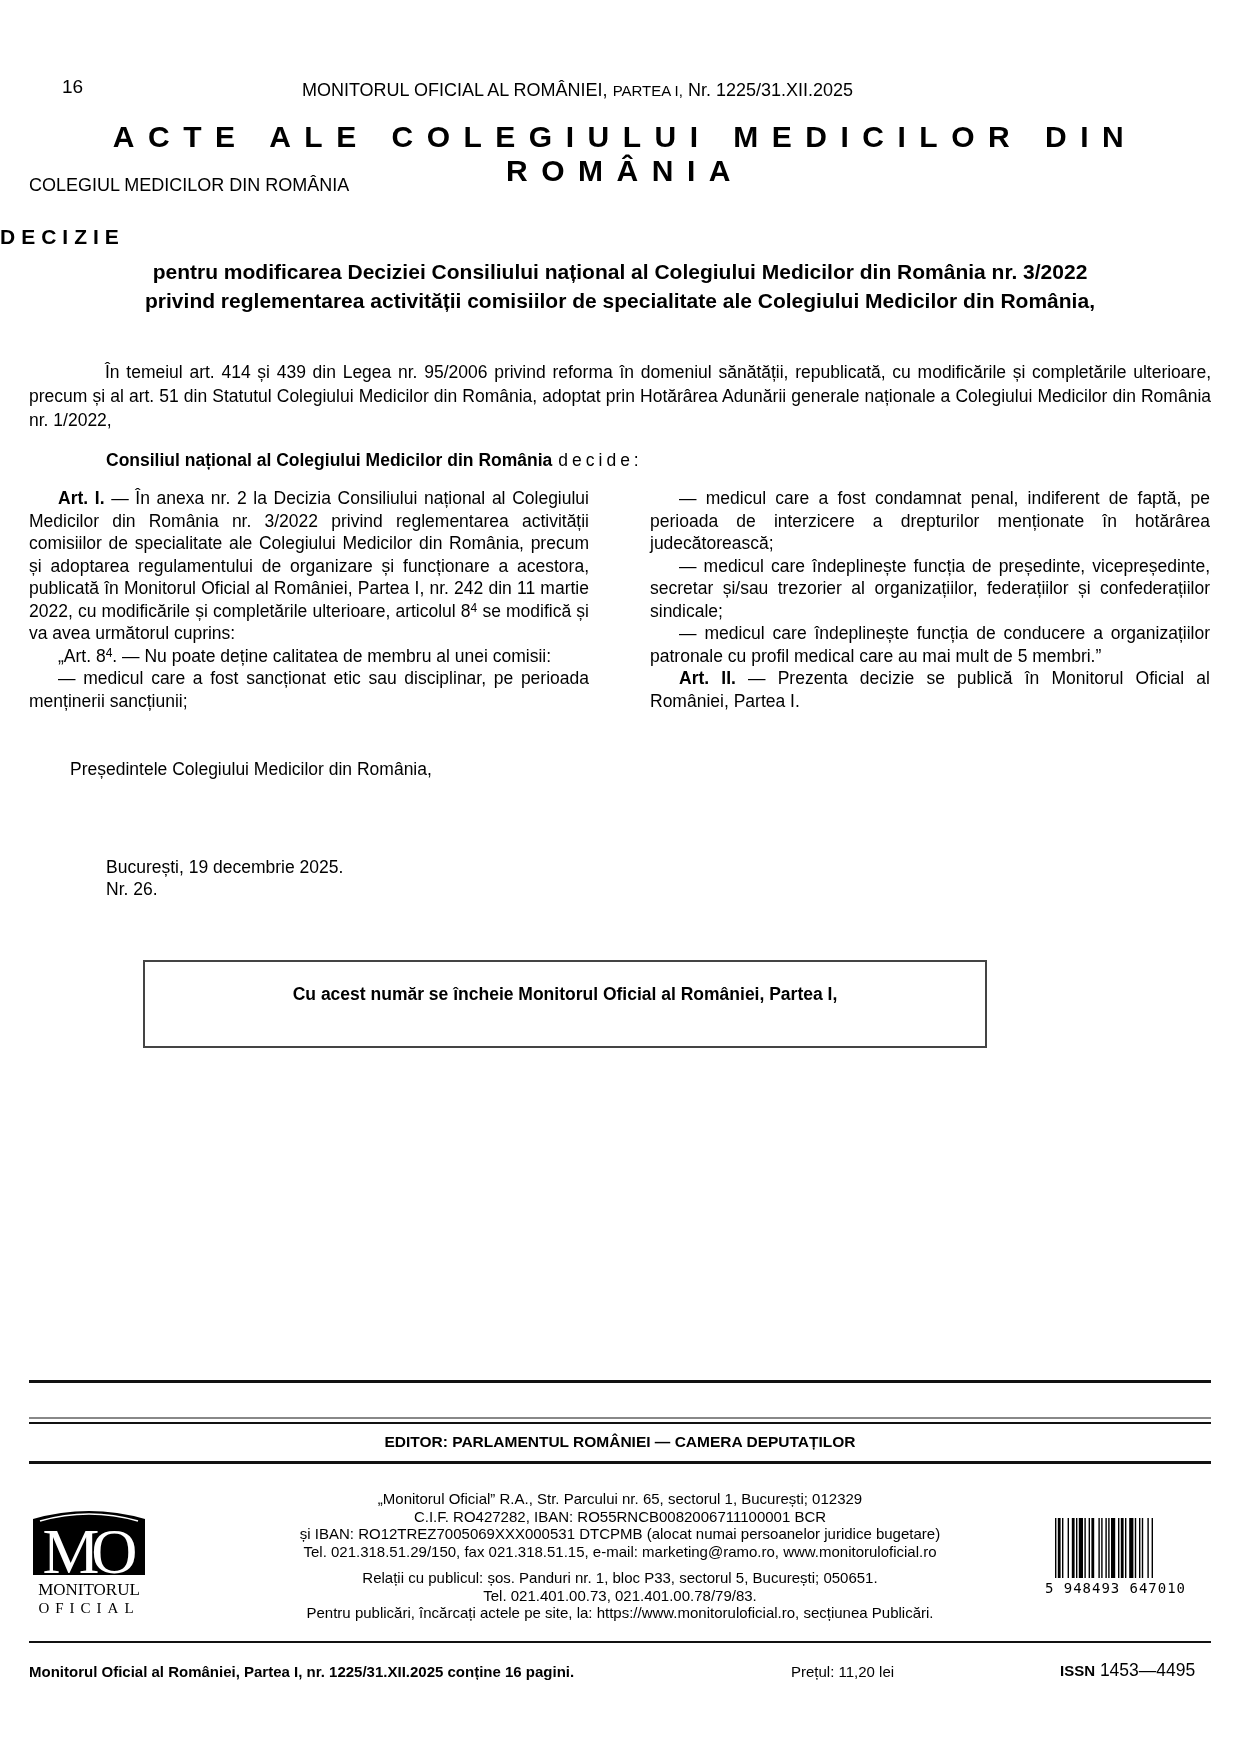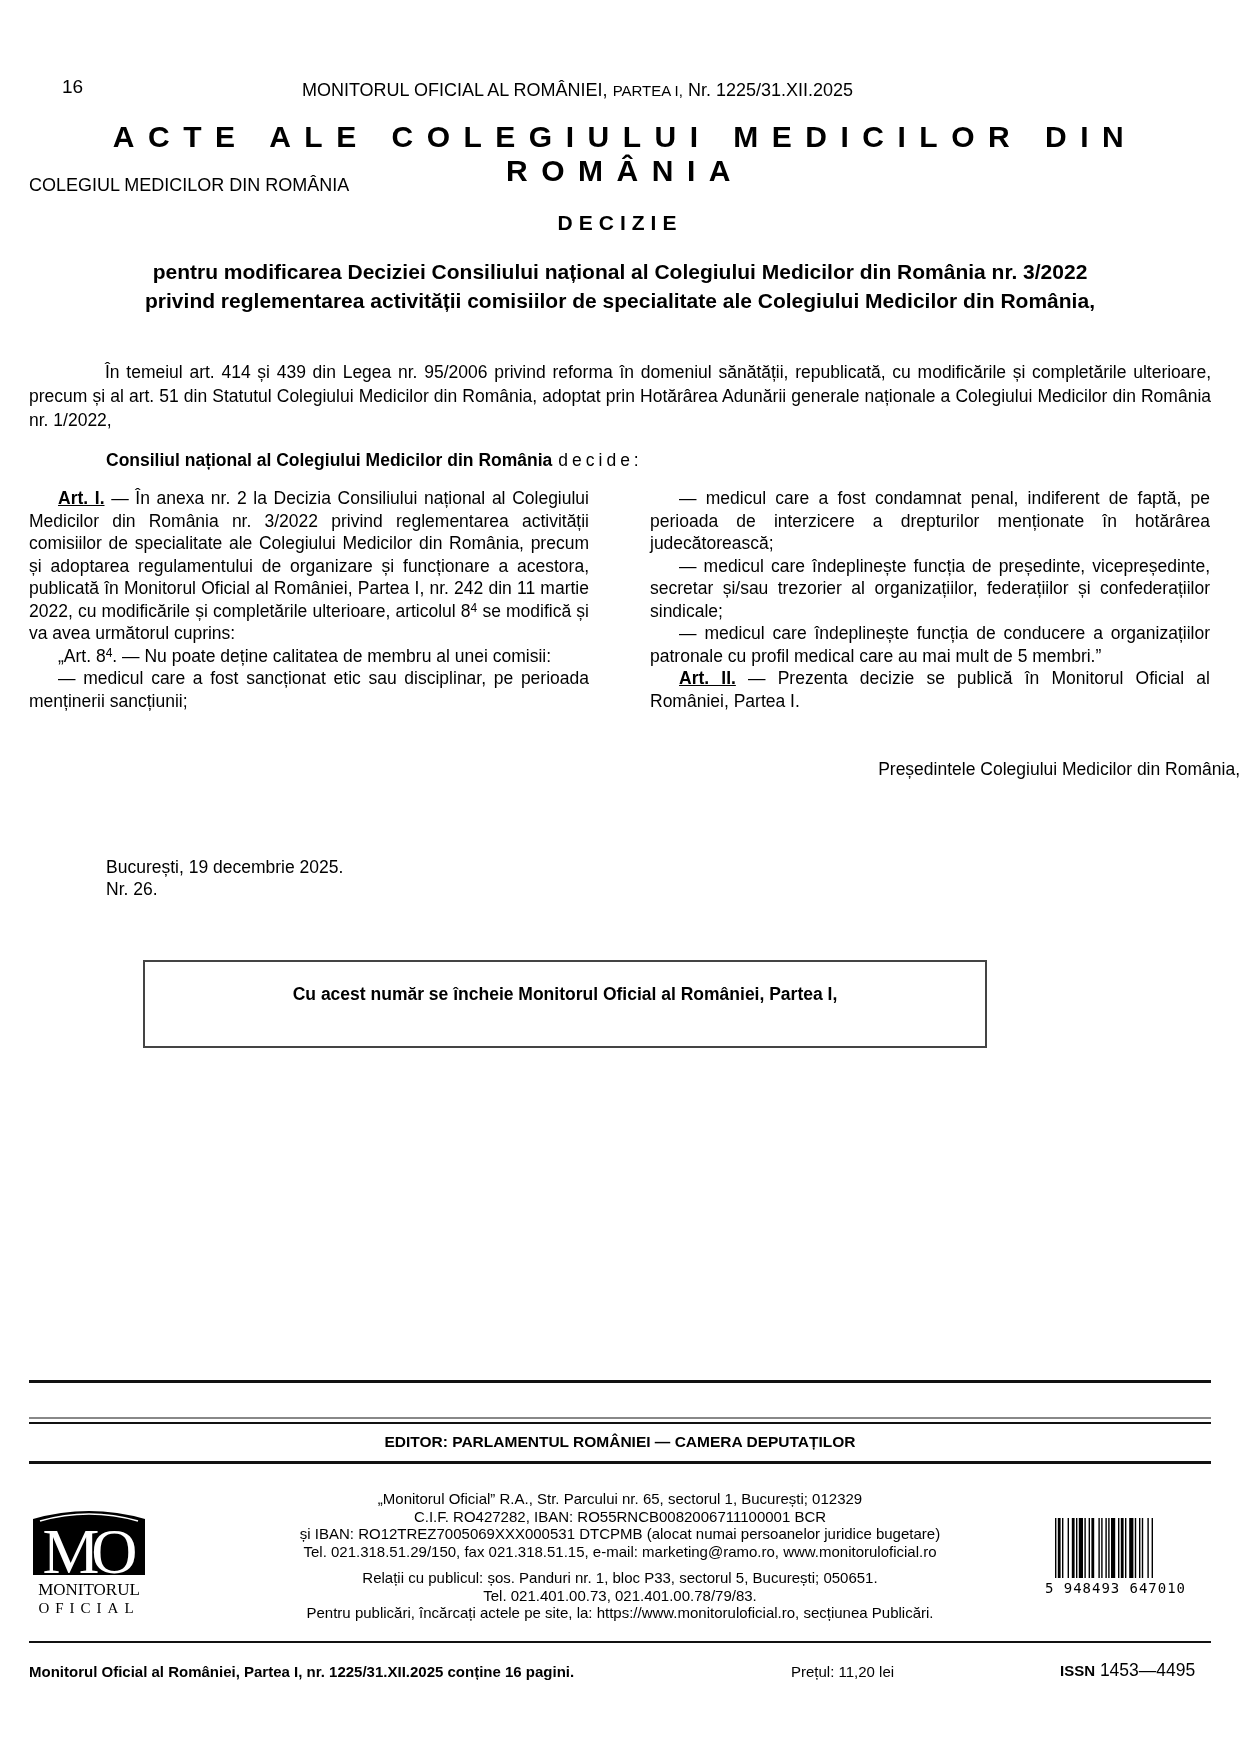--- a/index.html
+++ b/index.html
@@ -3,33 +3,33 @@
 <meta charset="utf-8">
 <style>
   html, body { margin: 0; padding: 0; background: #ffffff; }
   body { width: 1240px; height: 1755px; position: relative; overflow: hidden; color: #000; font-family: "Liberation Sans", sans-serif; }
   .abs { position: absolute; }
   .page-num { left: 62px; top: 76px; font-size: 19px; }
   .running-head { left: 0; width: 1135px; top: 80px; text-align: center; font-size: 18px; padding-left: 20px; box-sizing: border-box; }
   .running-head .small { font-size: 15px; }
   .section-title { left: 0; width: 1240px; top: 120px; text-align: center; font-size: 30px; font-weight: bold; letter-spacing: 13.5px; padding-left: 10px; box-sizing: border-box; }
   .issuer { left: 29px; top: 175px; font-size: 18px; }
-  .doc-type { left: 0; width: 1240px; top: 211px; text-align: center; font-size: 21px; font-weight: bold; letter-spacing: 6px; }
+  .doc-type { left: 0; width: 1240px; top: 225px; font-size: 21px; font-weight: bold; letter-spacing: 6px; }
   .doc-title { left: 40px; width: 1160px; top: 257px; text-align: center; font-size: 21px; font-weight: bold; line-height: 29px; }
   .preamble { left: 29px; width: 1182px; top: 360px; font-size: 17.5px; line-height: 24px; text-align: justify; text-indent: 76px; }
   .decides { left: 106px; top: 450px; font-size: 17.5px; }
   .decides b { font-weight: bold; }
   .decides .spaced { letter-spacing: 4px; margin-left: 6px; }
   .col { top: 487px; width: 560px; font-size: 17.5px; line-height: 22.5px; text-align: justify; }
   .col-left { left: 29px; }
   .col-right { left: 650px; }
   .col p { margin: 0; text-indent: 29px; }
-  .col b { font-weight: bold; text-decoration: underline; }
+  .col b { font-weight: bold; }
   sup { font-size: 12px; vertical-align: 5px; line-height: 0; }
-  .signature { left: 0; width: 1240px; top: 757px; text-align: right; font-size: 17.5px; line-height: 24px; padding-left: 70px; box-sizing: border-box; }
+  .signature { left: 0; width: 1240px; top: 757px; text-align: left; font-size: 17.5px; line-height: 24px; padding-left: 70px; box-sizing: border-box; }
   .signature .name { font-weight: bold; }
   .place-date { left: 106px; top: 856px; font-size: 17.5px; line-height: 22px; }
   .end-box { left: 143px; top: 960px; width: 844px; height: 88px; border: 2px solid #444; box-sizing: border-box; text-align: center; font-size: 17.5px; font-weight: bold; line-height: 24px; padding-top: 20px; }
   .rule { left: 29px; width: 1182px; background: #111; }
   .editor { left: 0; width: 1240px; top: 1433px; text-align: center; font-size: 15.5px; font-weight: bold; }
   .logo { left: 30px; top: 1497px; width: 118px; }
   .imprint { left: 220px; width: 800px; top: 1490px; text-align: center; font-size: 15px; line-height: 17.5px; }
   .imprint .gap { height: 9px; }
   .barcode { left: 1045px; top: 1516px; width: 145px; height: 78px; }
   .bottom-line { left: 29px; top: 1663px; font-size: 15px; font-weight: bold; }

